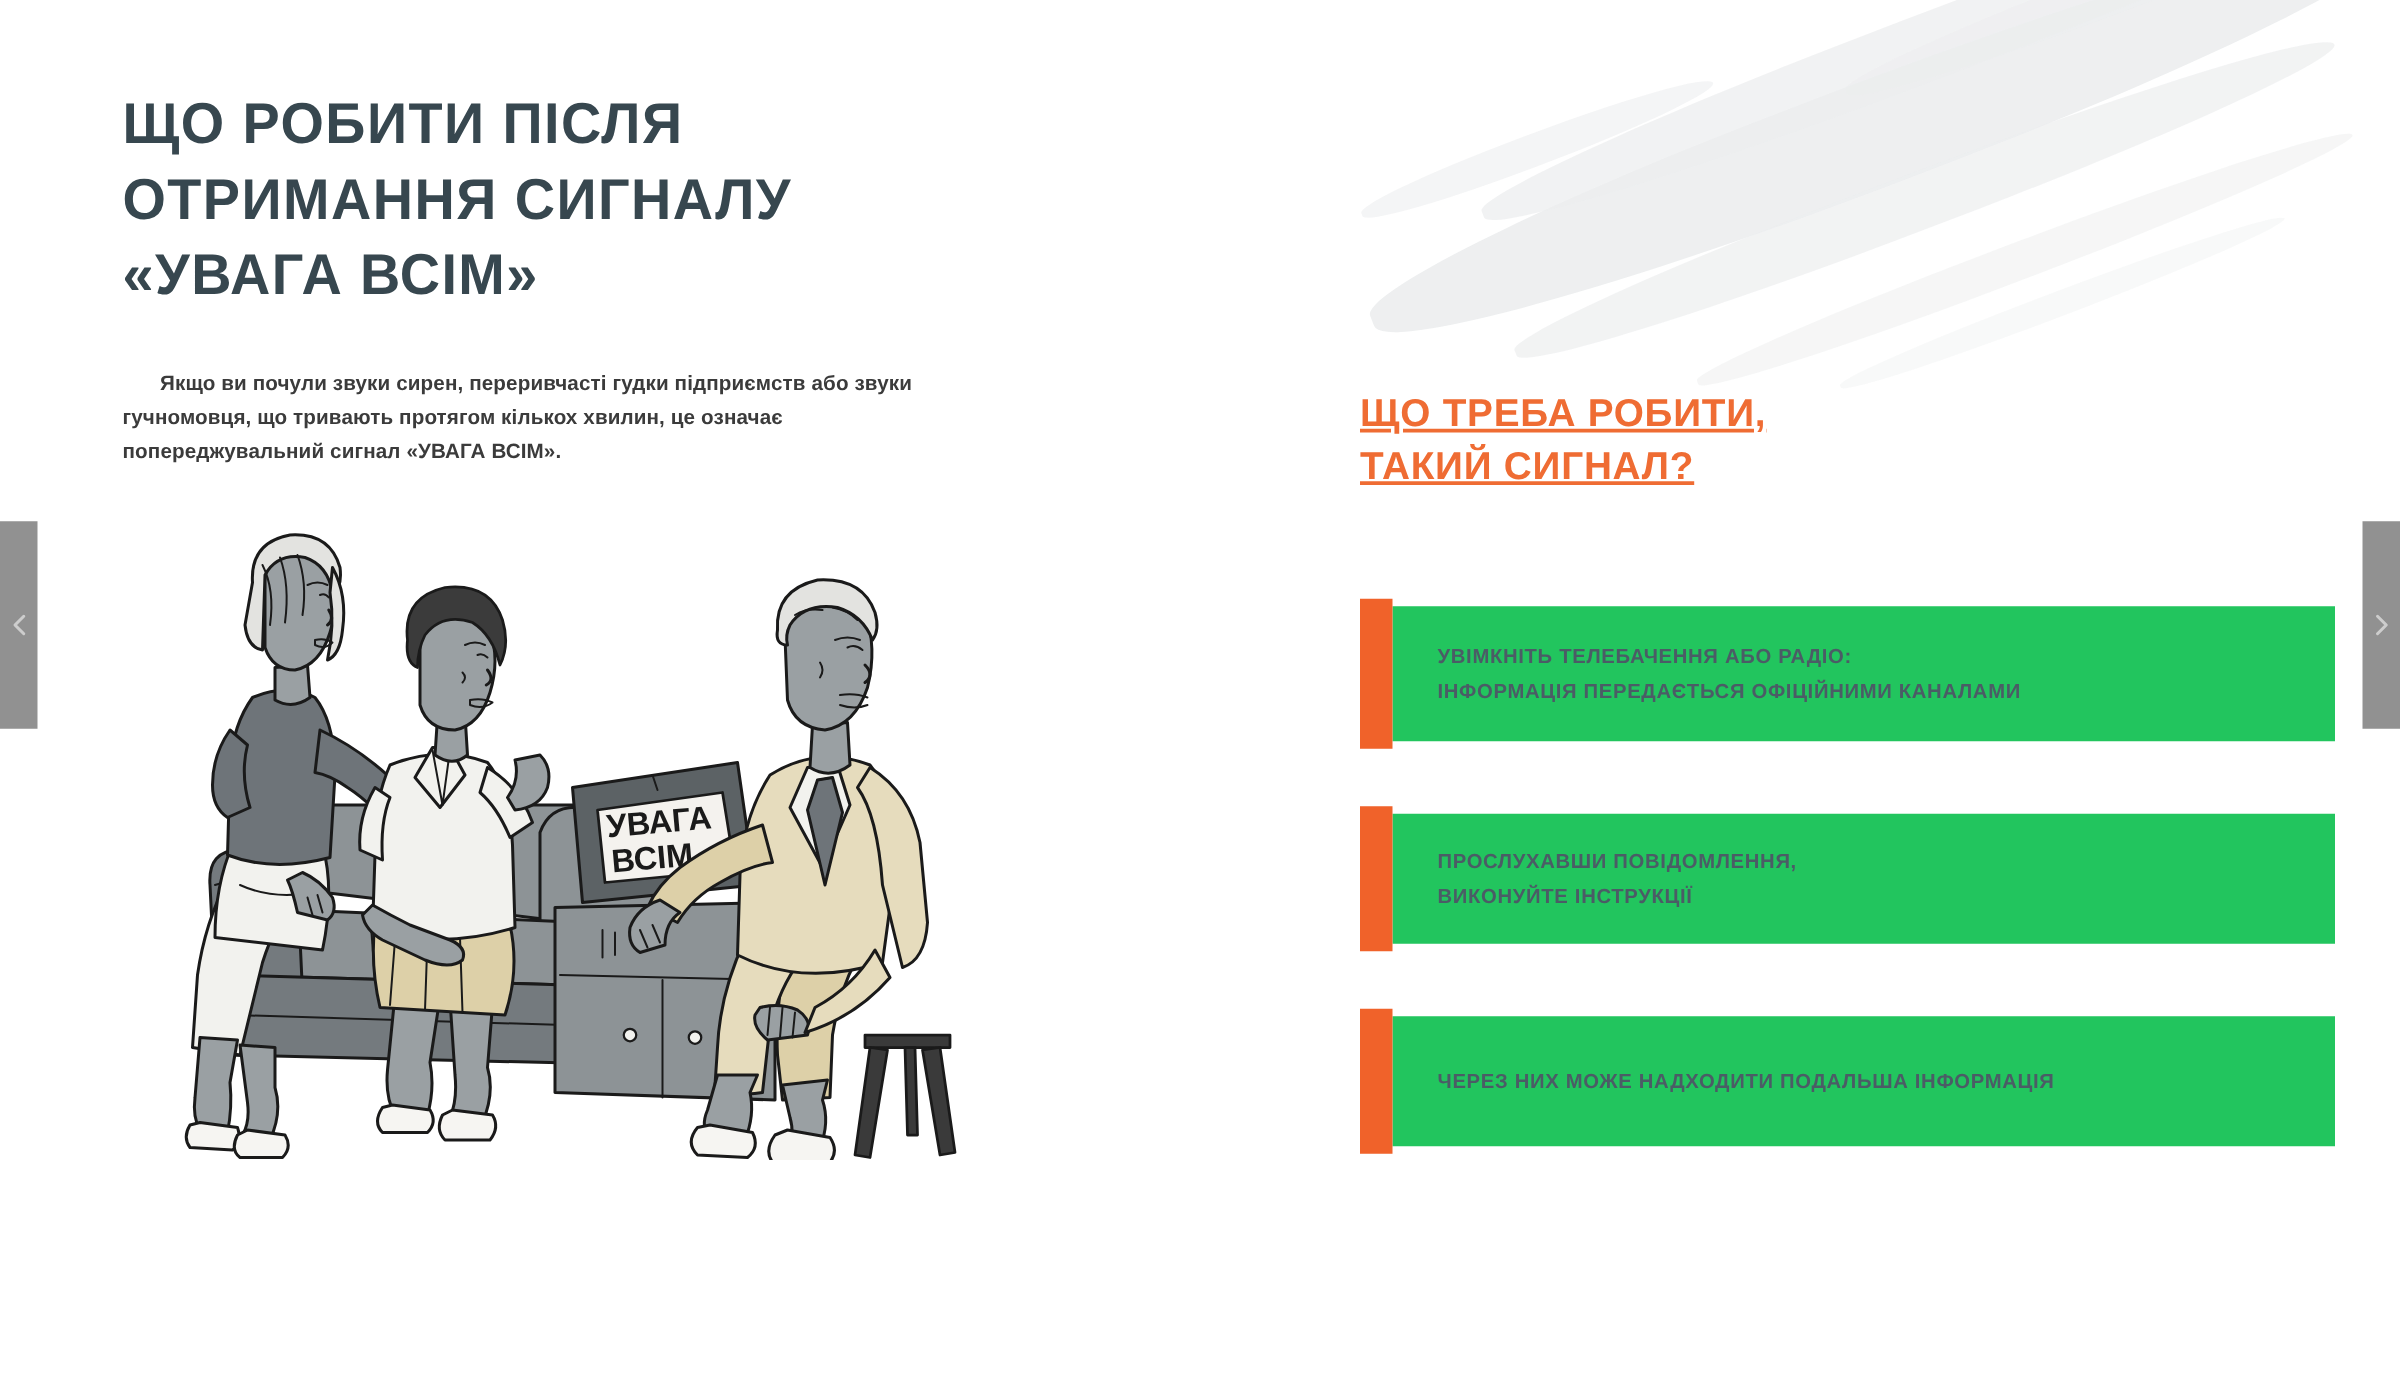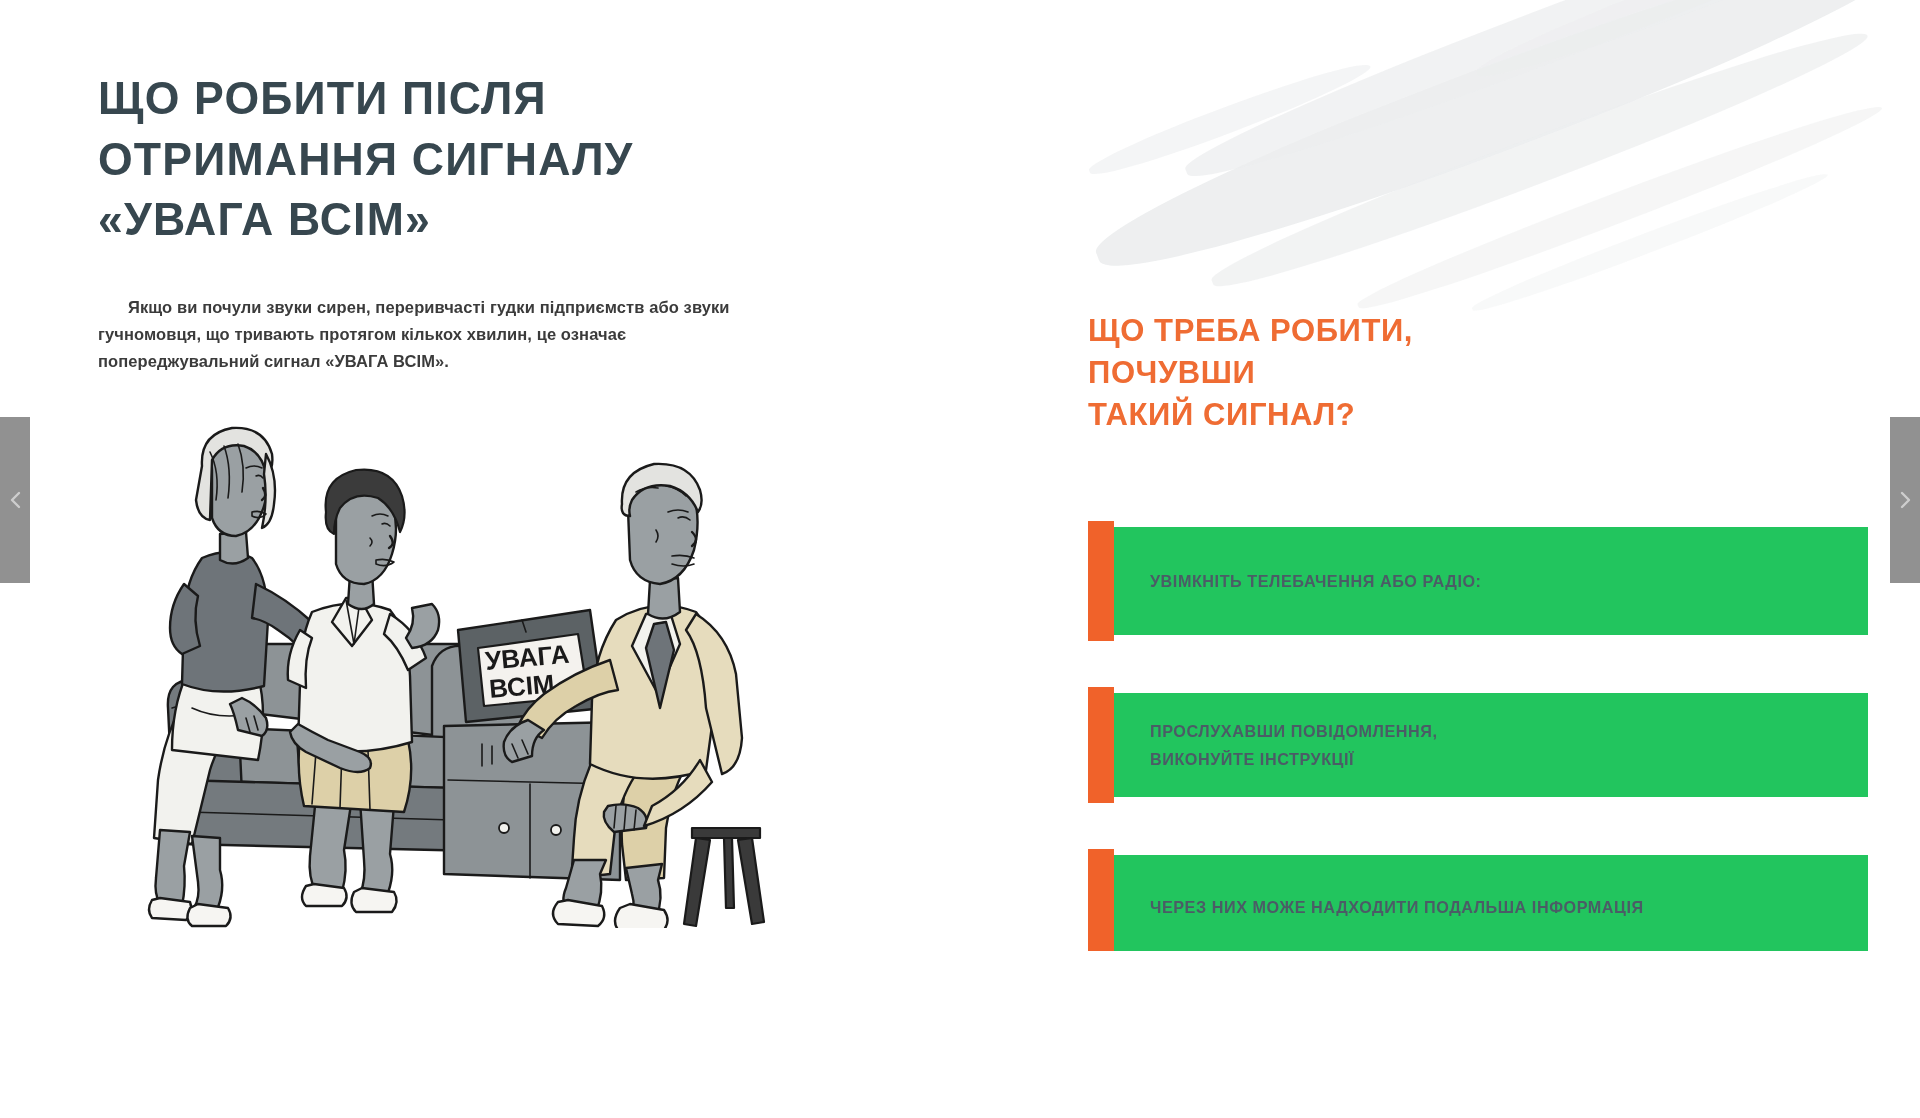--- a/index.html
+++ b/index.html
@@ -99,21 +99,21 @@
     width:780px;
   }
   .section-heading {
     color:#ef6c33;
     font-size:31px;
     font-weight:bold;
     line-height:1.36;
     letter-spacing:.6px;
     text-transform:uppercase;
   }
-  .section-heading .hl { display:block; }
+  .section-heading .hl { display:block;text-decoration:underline; }
 
   .cards { margin-top:91px; }
 
   .info-card {
     position:relative;
     display:flex;
     align-items:stretch;
     margin-bottom:58px;
   }
   .info-card:last-child { margin-bottom:0; }
@@ -349,31 +349,31 @@
       <path class="lnT" d="M612 148 Q624 146 634 150"></path>
       <path class="lnT" d="M612 156 Q624 160 634 156"></path>
       <path class="lnT" d="M596 122 Q600 128 596 134"></path>
     </svg>
   </div>
 
   <div class="right-col">
 
     <h2 class="section-heading">
       <span class="hl">ЩО ТРЕБА РОБИТИ,</span>
-      <span class="hl">ПОЧУВШИ</span>
       <span class="hl">ТАКИЙ СИГНАЛ?</span>
     </h2>
 
     <div class="cards">
 
       <div class="info-card card-1">
         <span class="card-bar"></span>
         <div class="card-body">
           <div class="card-text">
             <span class="cl">УВІМКНІТЬ ТЕЛЕБАЧЕННЯ АБО РАДІО:</span>
+            <span class="cl">ІНФОРМАЦІЯ ПЕРЕДАЄТЬСЯ ОФІЦІЙНИМИ КАНАЛАМИ</span>
           </div>
         </div>
       </div>
 
       <div class="info-card card-2">
         <span class="card-bar"></span>
         <div class="card-body">
           <div class="card-text">
             <span class="cl">ПРОСЛУХАВШИ ПОВІДОМЛЕННЯ,</span>
             <span class="cl">ВИКОНУЙТЕ ІНСТРУКЦІЇ</span>

